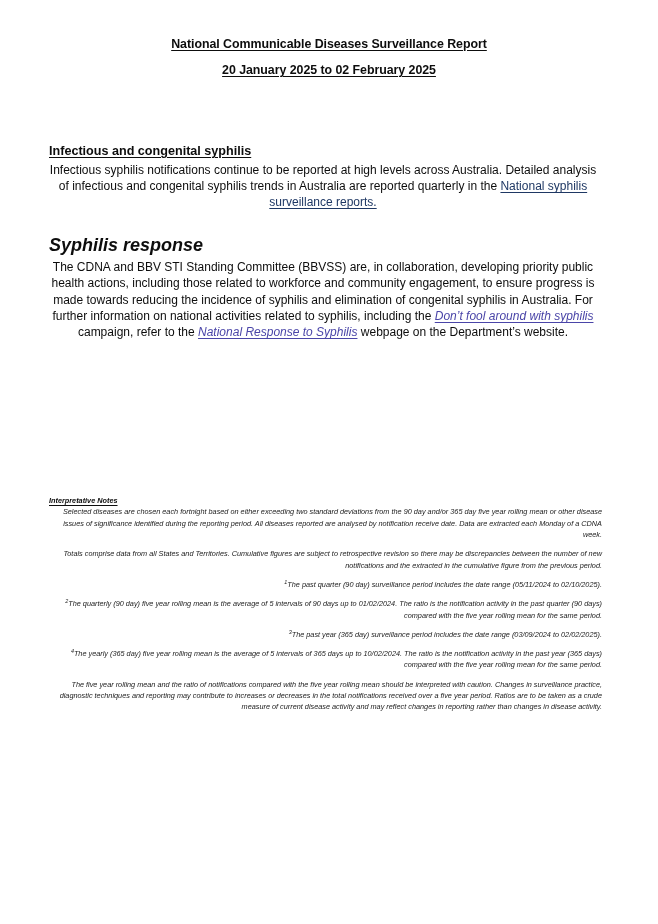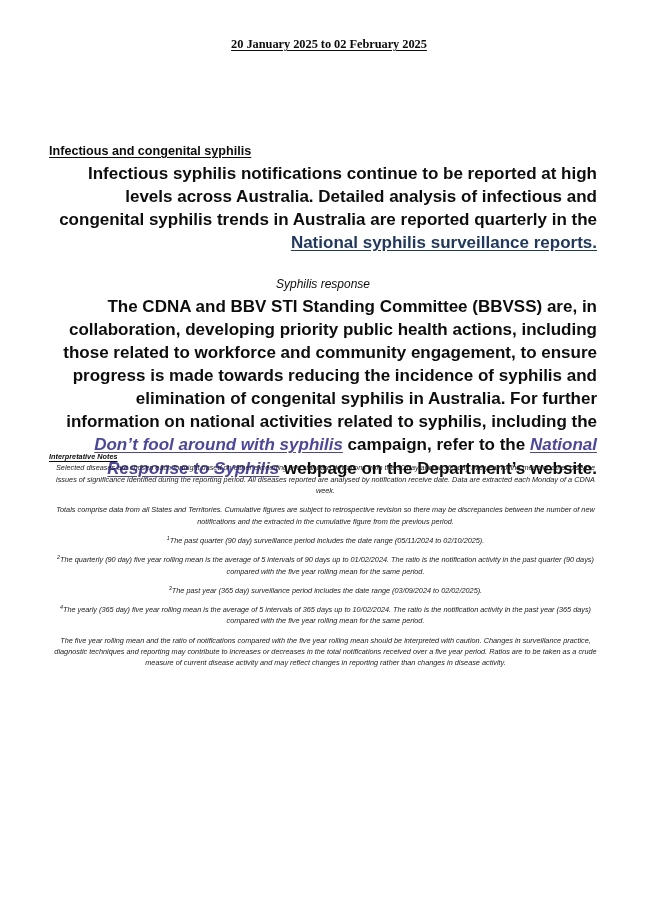--- a/index.html
+++ b/index.html
@@ -30,107 +30,106 @@
   .doc-title {
     font-size: 12.4px;
     font-weight: bold;
     color: #0d0d0d;
     text-decoration: underline;
     text-underline-offset: 2px;
     line-height: 1.05;
     margin: 0 0 13px 0;
     letter-spacing: -0.05px;
   }
-  .doc-title:last-child { margin-bottom: 0; font-family: Liberation Serif, serif; }
+  .doc-title:last-child { margin-bottom: 0; }
 
   
   .body-area {
     position: absolute;
     left: 49px;
     top: 144px;
     width: 548px;
   }
   .sec-heading {
     font-size: 12.6px;
     font-weight: bold;
     color: #0d0d0d;
     text-decoration: underline;
     text-underline-offset: 2px;
     margin: 0 0 2px 0;
     line-height: 1.25;
   }
   .sub-heading {
-    font-size: 12px;
-    font-weight: normal;
+    font-size: 18px;
+    font-weight: bold;
     font-style: italic;
     color: #0d0d0d;
     margin: 0 0 2px 0;
     line-height: 1.3;
-    text-align: center;
   }
   p.para {
-    font-size: 17px;
+    font-size: 12px;
     line-height: 1.36;
     margin: 0;
     color: #0d0d0d;
-    text-align: right;
-    font-weight: bold;
+    text-align: center;
   }
   .gap-lg { height: 23px; }
 
   a.link {
     color: #1f3864;
     text-decoration: underline;
     text-underline-offset: 1.5px;
   }
   a.link-visited {
     color: #4a45a8;
     text-decoration: underline;
     text-underline-offset: 1.5px;
     font-style: italic;
   }
 
   
   .notes-area {
     position: absolute;
     left: 49px;
-    top: 452px;
+    top: 496px;
     width: 553px;
   }
   .notes-heading {
     font-size: 7.3px;
     font-weight: bold;
     font-style: italic;
     text-decoration: underline;
     text-underline-offset: 1.5px;
     color: #0d0d0d;
     margin: 0 0 1px 0;
     line-height: 1.3;
   }
   p.note {
     font-size: 7.3px;
     font-style: italic;
     line-height: 1.55;
     color: #1a1a1a;
     margin: 0 0 8px 0;
-    text-align: center;
+    text-align: right;
   }
   p.note:last-child { margin-bottom: 0; font-style: italic; }
   sup {
     font-size: 5.4px;
     vertical-align: super;
     line-height: 0;
   }
 </style>
 </head>
 <body>
 
 <div class="page">
 
   <div class="title-block">
+    <div class="doc-title">National Communicable Diseases Surveillance Report</div>
     <div class="doc-title">20 January 2025 to 02 February 2025</div>
   </div>
 
   <div class="body-area">
 
     <h2 class="sec-heading">Infectious and congenital syphilis</h2>
 
     <p class="para"><span>Infectious syphilis notifications continue to be reported at high levels across Australia. Detailed analysis of infectious and congenital syphilis trends in Australia are reported quarterly in the </span><a class="link" href="#">National syphilis surveillance reports.</a></p>
 
     <div class="gap-lg"></div>

